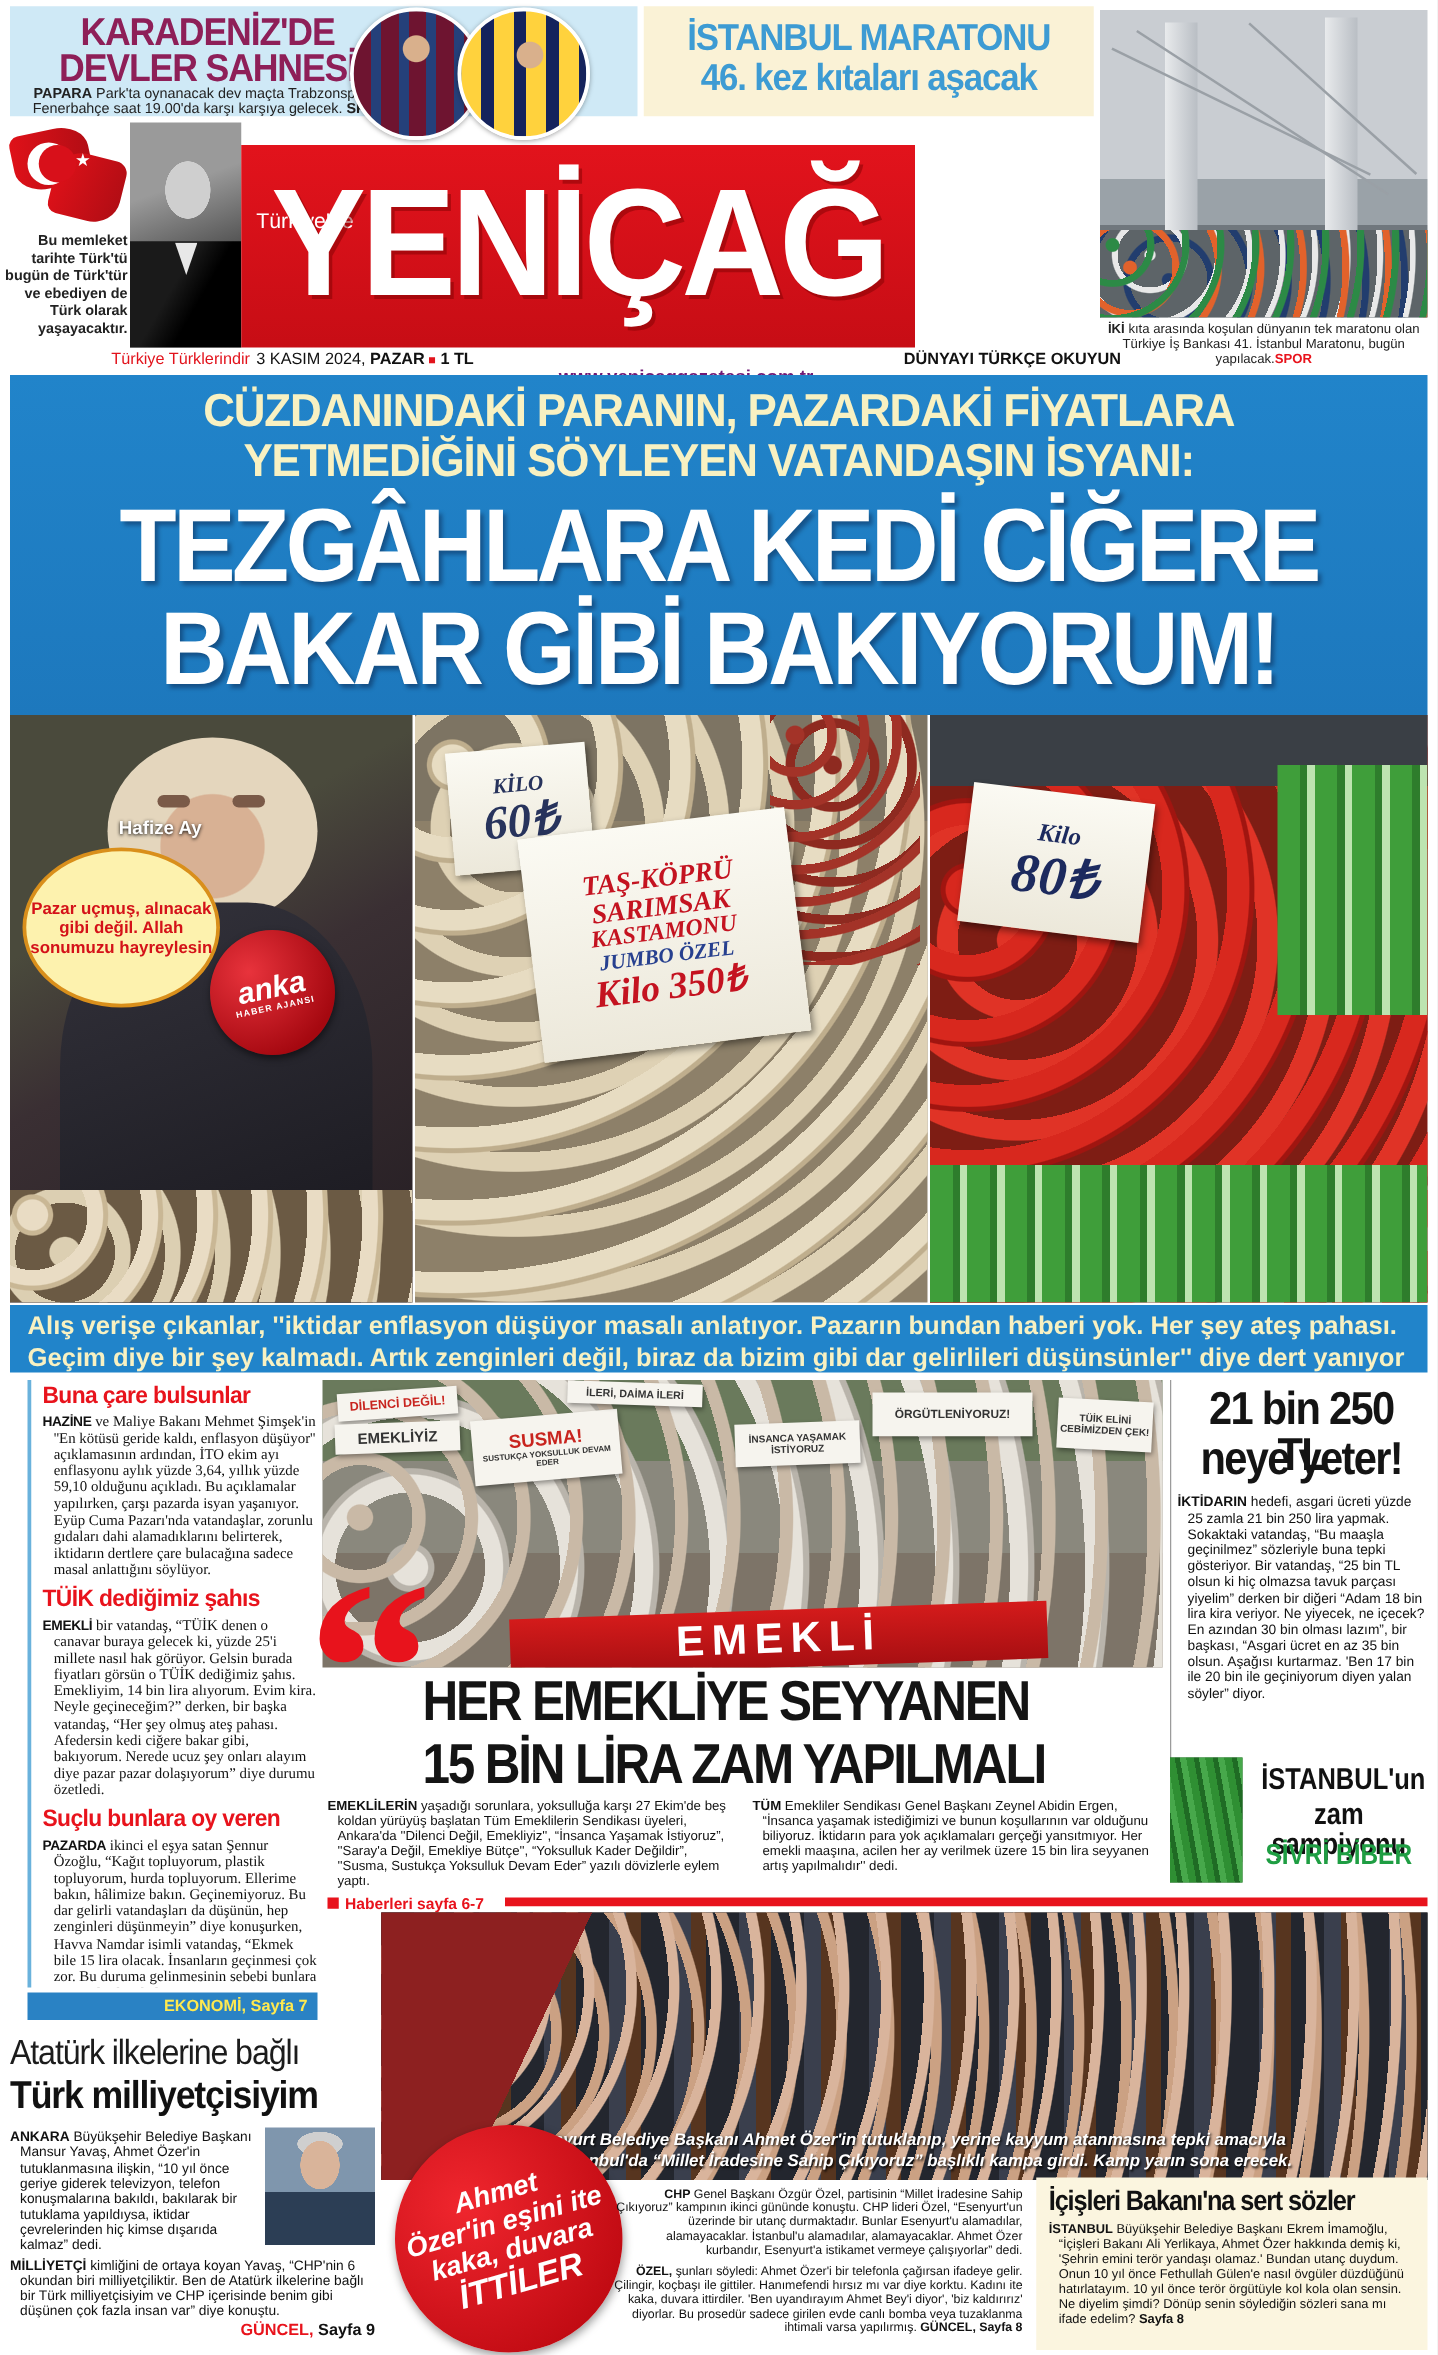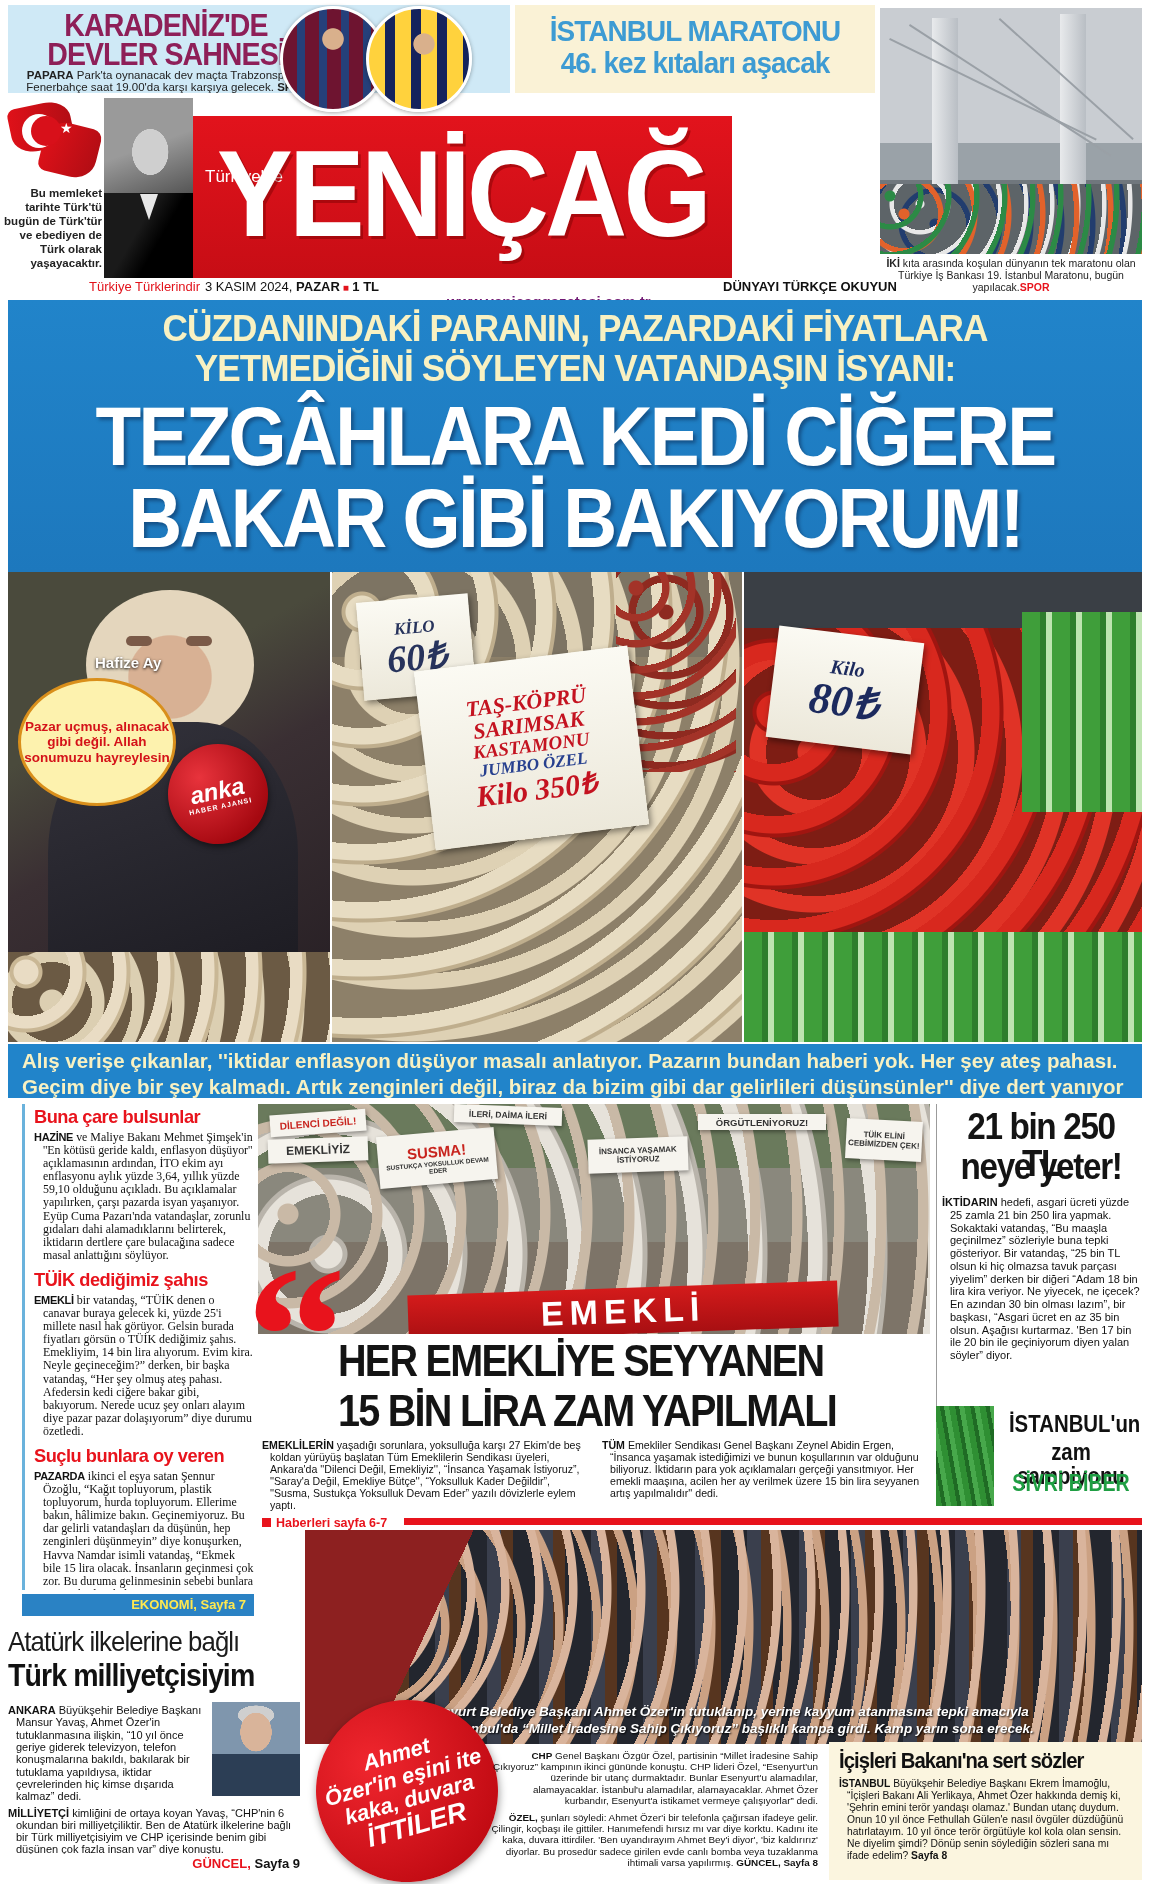--- a/index.html
+++ b/index.html
@@ -218,21 +218,21 @@
   </div>
 
   <div class="abs marathon">
     <div class="tower" style="left:52px;top:10px;height:180px;"></div>
     <div class="tower" style="left:180px;top:6px;height:184px;"></div>
     <div class="cable" style="left:10px;top:30px;width:230px;transform:rotate(26deg);"></div>
     <div class="cable" style="left:30px;top:16px;width:240px;transform:rotate(33deg);"></div>
     <div class="cable" style="left:120px;top:10px;width:180px;transform:rotate(42deg);"></div>
     <div class="runners"></div>
   </div>
-  <div class="abs mar-cap"><b class="lw">İKİ</b><span> kıta arasında koşulan dünyanın tek maratonu olan Türkiye İş Bankası 19. İstanbul Maratonu, bugün yapılacak.</span><b class="lw redtxt">SPOR</b></div>
+  <div class="abs mar-cap"><b class="lw">İKİ</b><span> kıta arasında koşulan dünyanın tek maratonu olan Türkiye İş Bankası 41. İstanbul Maratonu, bugün yapılacak.</span><b class="lw redtxt">SPOR</b></div>
 
   <div class="abs flag">
     <div class="flag-rib" style="left:2px;top:6px;width:62px;height:46px;transform:rotate(-12deg);"></div>
     <div class="flag-rib" style="left:34px;top:26px;width:56px;height:52px;transform:rotate(14deg);border-radius:40% 10px 40% 8px;"></div>
     <div class="crescent" style="left:14px;top:16px;"></div>
     <div class="fstar" style="left:52px;top:22px;">★</div>
   </div>
   <div class="abs mast-quote">Bu memleket tarihte Türk'tü bugün de Türk'tür ve ebediyen de Türk olarak yaşayacaktır.</div>
   <div class="abs ata">
     <div class="ata-suit"></div>
@@ -315,21 +315,21 @@
     <div class="placard" style="left:10px;top:34px;width:100px;height:24px;font-size:12px;transform:rotate(-2deg);">
         <span>EMEKLİYİZ</span>
       </div>
     <div class="placard" style="left:120px;top:28px;width:118px;height:52px;font-size:15px;transform:rotate(-5deg);">
       <span class="pl-red">SUSMA!</span>
       <span style="font-size:6.5px;">SUSTUKÇA YOKSULLUK DEVAM EDER</span>
     </div>
     <div class="placard" style="left:196px;top:2px;width:108px;height:18px;font-size:8.5px;transform:rotate(2deg);">
         <span>İLERİ, DAİMA İLERİ</span>
       </div>
-    <div class="placard" style="left:440px;top:10px;width:128px;height:16px;font-size:9.5px;">
+    <div class="placard" style="left:440px;top:10px;width:128px;height:35px;font-size:9.5px;">
         <span>ÖRGÜTLENİYORUZ!</span>
       </div>
     <div class="placard" style="left:588px;top:16px;width:76px;height:40px;font-size:8px;transform:rotate(3deg);">
         <span>TÜİK ELİNİ CEBİMİZDEN ÇEK!</span>
       </div>
     <div class="placard" style="left:330px;top:34px;width:100px;height:34px;font-size:8px;transform:rotate(-2deg);">
         <span>İNSANCA YAŞAMAK İSTİYORUZ</span>
       </div>
     <div class="redbanner">EMEKLİ</div>
   </div>

